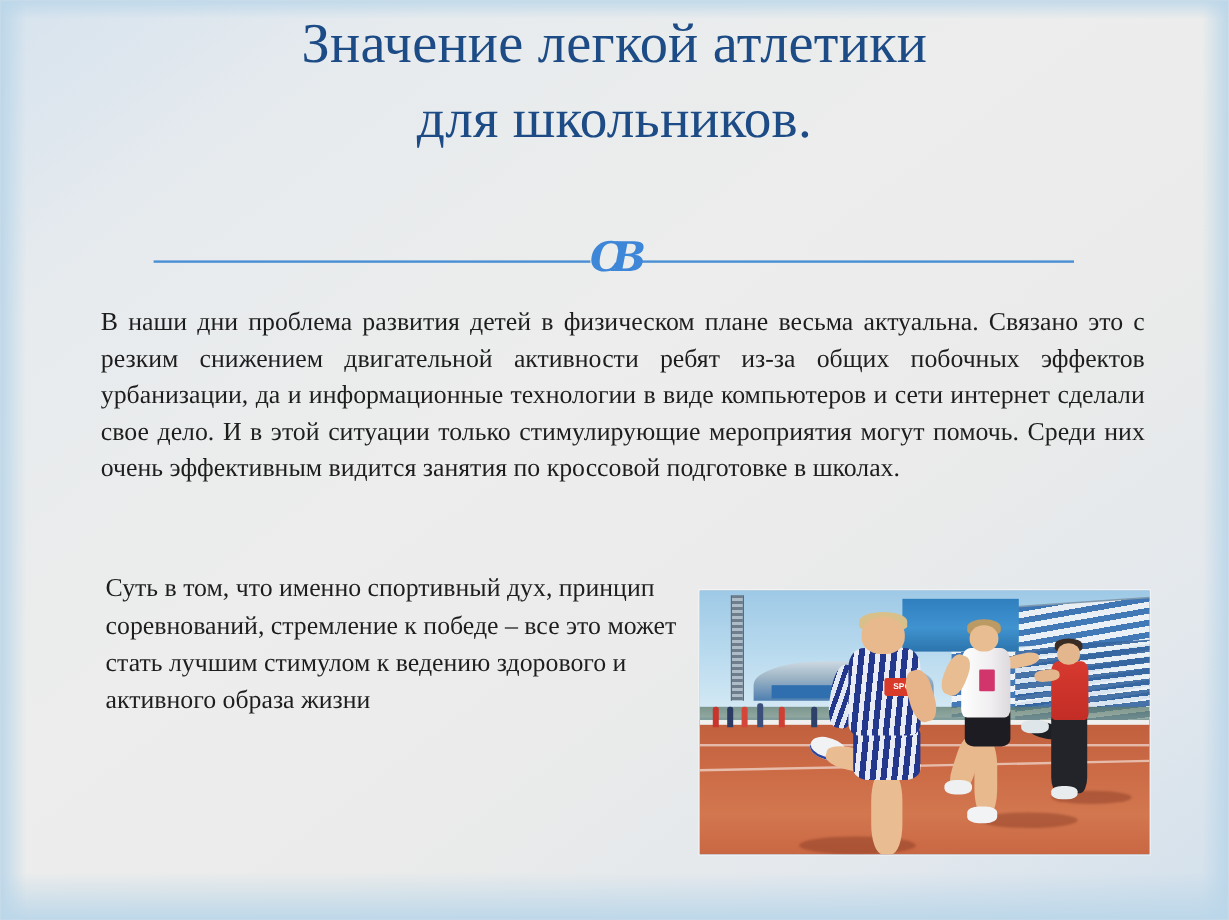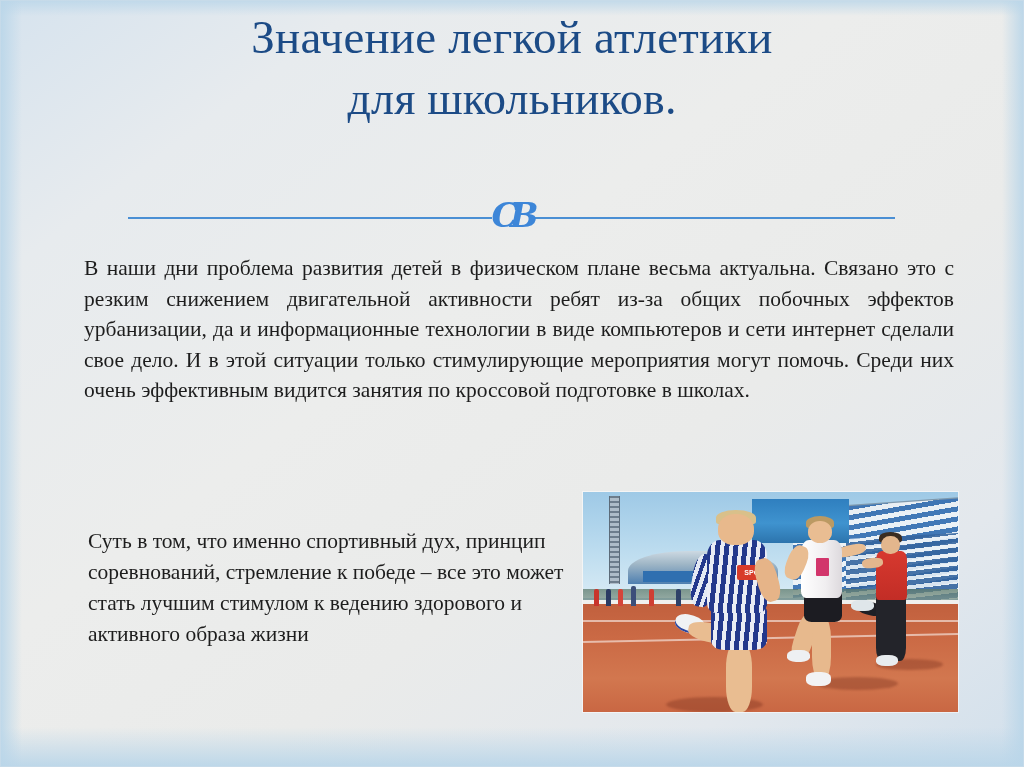--- a/index.html
+++ b/index.html
@@ -101,21 +101,21 @@
     color: #1d1d1d;
     font-size: 21.5px;
     line-height: 30.6px;
     margin: 4px;
   }
   .para.justified { text-align: justify; text-align-last: left; }
 
   
   #para-2 {
     position: absolute;
-    left: 88px; top: 526px;
+    left: 88px; top: 475px;
     width: 500px;
     color: #1d1d1d;
     font-size: 21.5px;
     line-height: 31px;
     margin: 0;
     z-index: 3;
   }
 
   
   #photo {

